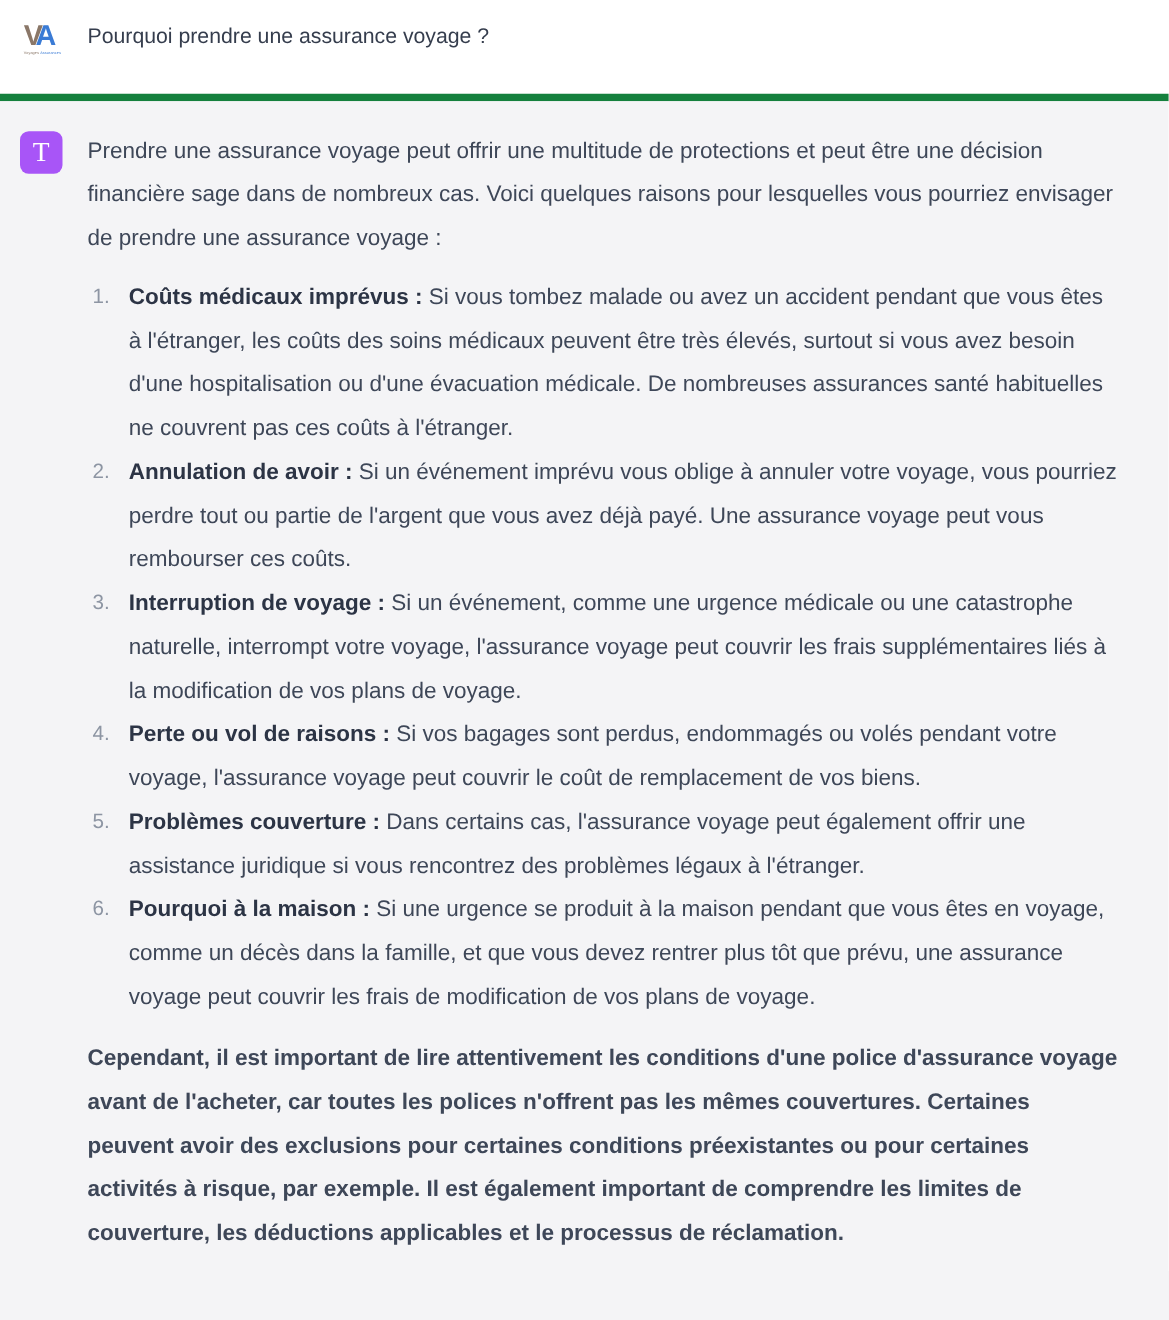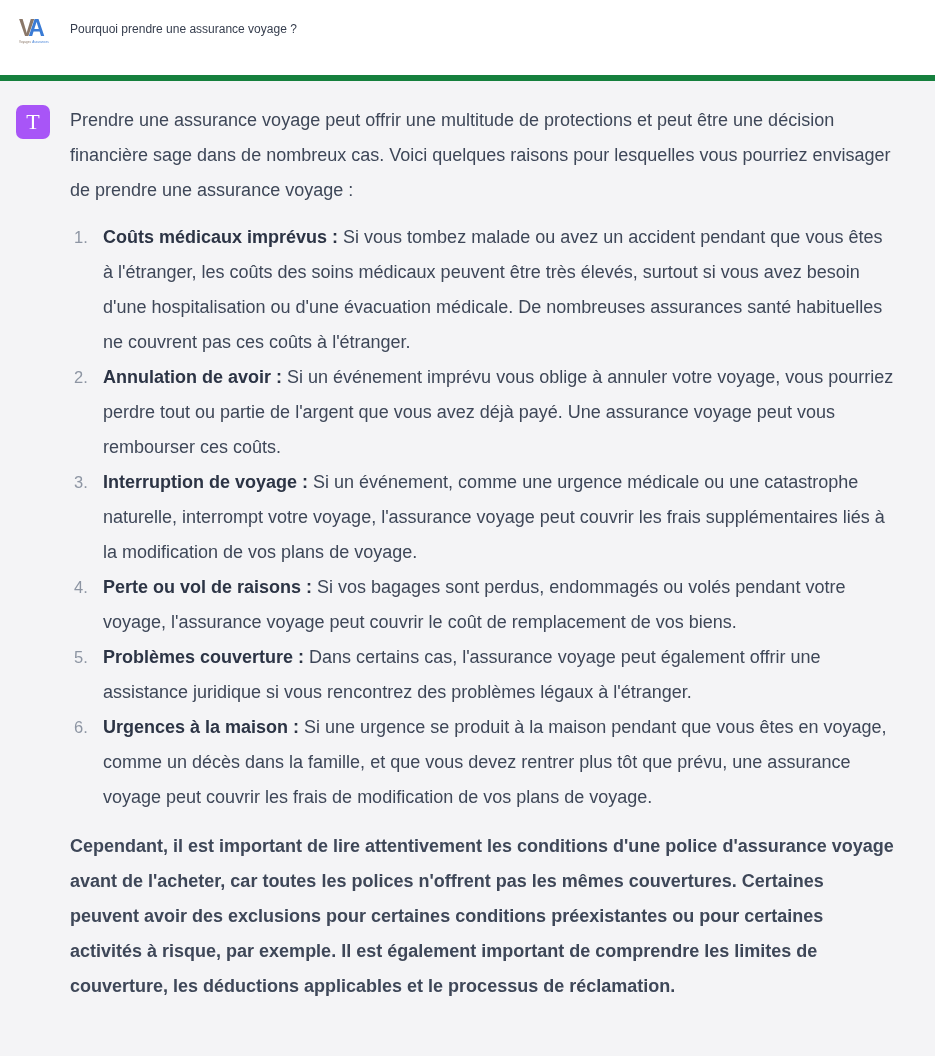--- a/index.html
+++ b/index.html
@@ -100,21 +100,21 @@
     padding-bottom: 1px;
   }
 
   .msg-col {
     flex: 1 1 auto;
     min-width: 0;
     padding-right: 16px;
   }
 
   .user-text {
-    font-size: 12px;
+    font-size: 17px;
     line-height: 26px;
     color: #353d4d;
     margin: 0;
     padding-top: 2px;
   }
 
   .bot-body {
     font-size: 18px;
     line-height: 35px;
     color: #3e4758;
@@ -179,20 +179,20 @@
 
     <div class="msg-col bot-body">
       <p class="intro">Prendre une assurance voyage peut offrir une multitude de protections et peut être une décision financière sage dans de nombreux cas. Voici quelques raisons pour lesquelles vous pourriez envisager de prendre une assurance voyage :</p>
 
       <ol class="reasons">
         <li><b>Coûts médicaux imprévus :</b><span> Si vous tombez malade ou avez un accident pendant que vous êtes à l'étranger, les coûts des soins médicaux peuvent être très élevés, surtout si vous avez besoin d'une hospitalisation ou d'une évacuation médicale. De nombreuses assurances santé habituelles ne couvrent pas ces coûts à l'étranger.</span></li>
         <li><b>Annulation de avoir :</b><span> Si un événement imprévu vous oblige à annuler votre voyage, vous pourriez perdre tout ou partie de l'argent que vous avez déjà payé. Une assurance voyage peut vous rembourser ces coûts.</span></li>
         <li><b>Interruption de voyage :</b><span> Si un événement, comme une urgence médicale ou une catastrophe naturelle, interrompt votre voyage, l'assurance voyage peut couvrir les frais supplémentaires liés à la modification de vos plans de voyage.</span></li>
         <li><b>Perte ou vol de raisons :</b><span> Si vos bagages sont perdus, endommagés ou volés pendant votre voyage, l'assurance voyage peut couvrir le coût de remplacement de vos biens.</span></li>
         <li><b>Problèmes couverture :</b><span> Dans certains cas, l'assurance voyage peut également offrir une assistance juridique si vous rencontrez des problèmes légaux à l'étranger.</span></li>
-        <li><b>Urgences à la maison :</b><span> Si une urgence se produit à la maison pendant que vous êtes en voyage, comme un décès dans la famille, et que vous devez rentrer plus tôt que prévu, une assurance voyage peut couvrir les frais de modification de vos plans de voyage.</span></li>
+        <li><b>Pourquoi à la maison :</b><span> Si une urgence se produit à la maison pendant que vous êtes en voyage, comme un décès dans la famille, et que vous devez rentrer plus tôt que prévu, une assurance voyage peut couvrir les frais de modification de vos plans de voyage.</span></li>
       </ol>
 
       <p class="outro">Cependant, il est important de lire attentivement les conditions d'une police d'assurance voyage avant de l'acheter, car toutes les polices n'offrent pas les mêmes couvertures. Certaines peuvent avoir des exclusions pour certaines conditions préexistantes ou pour certaines activités à risque, par exemple. Il est également important de comprendre les limites de couverture, les déductions applicables et le processus de réclamation.</p>
     </div>
   </div>
 
 </div>
 
 </body></html>

